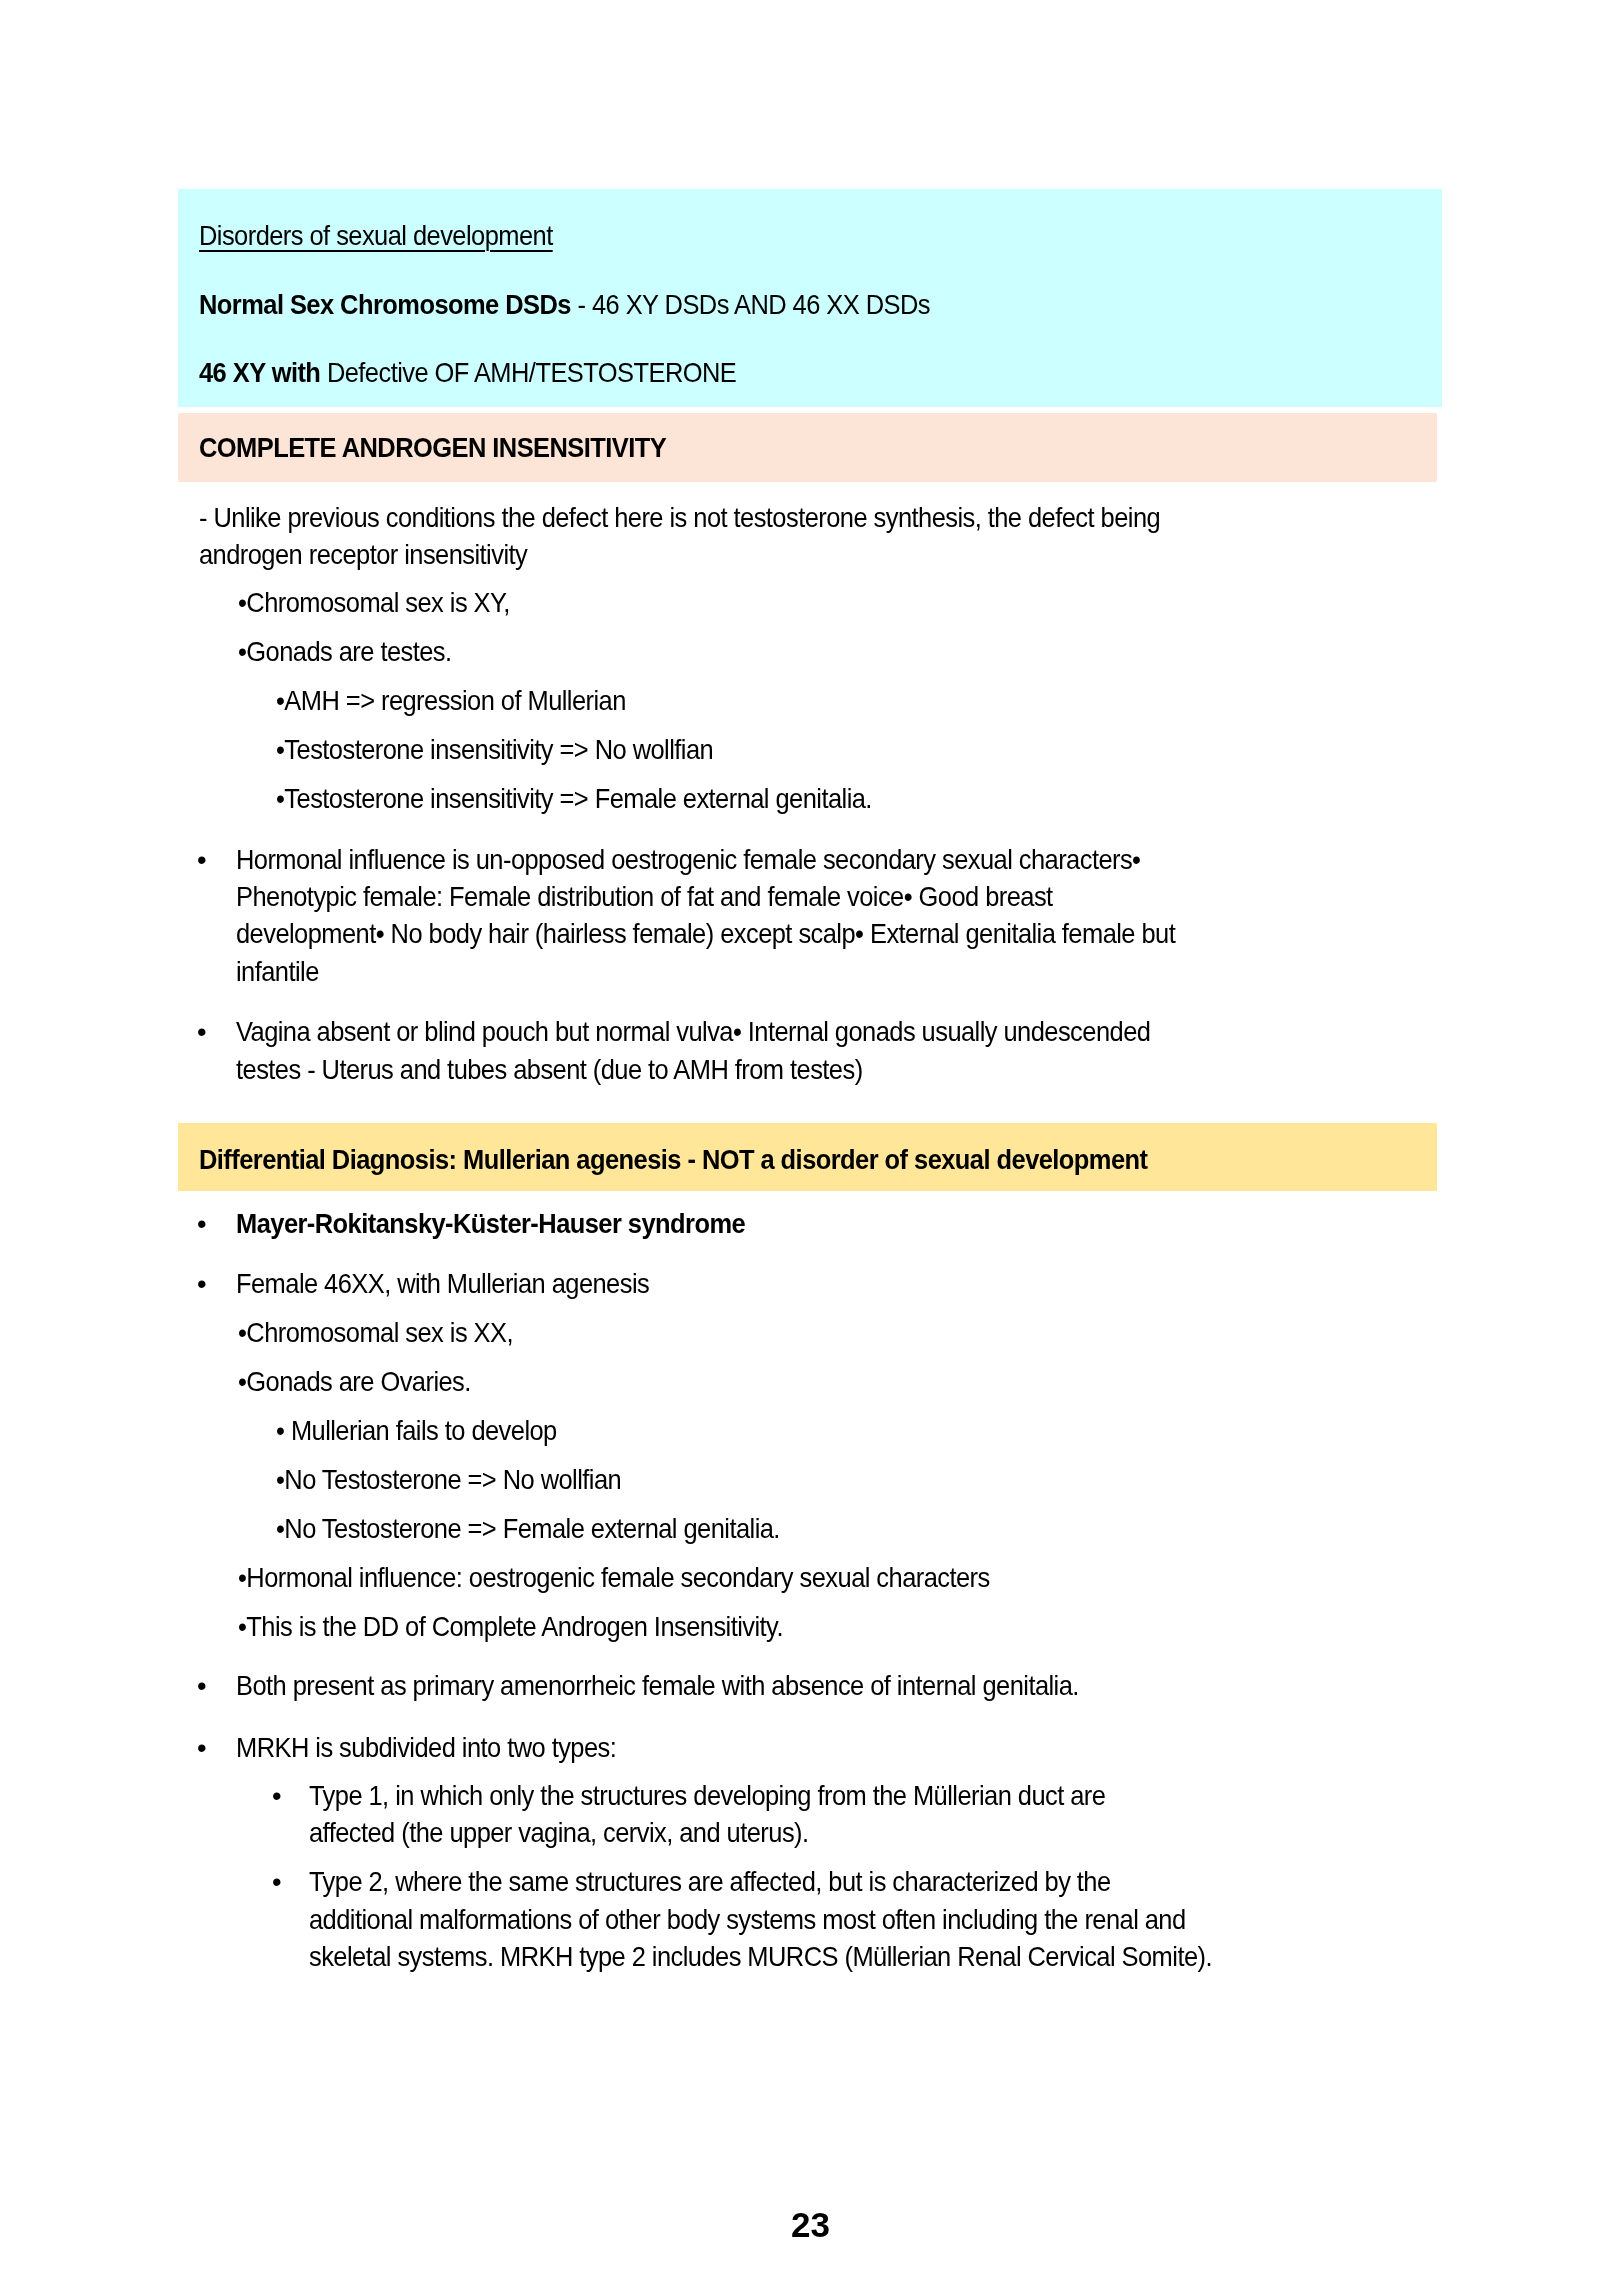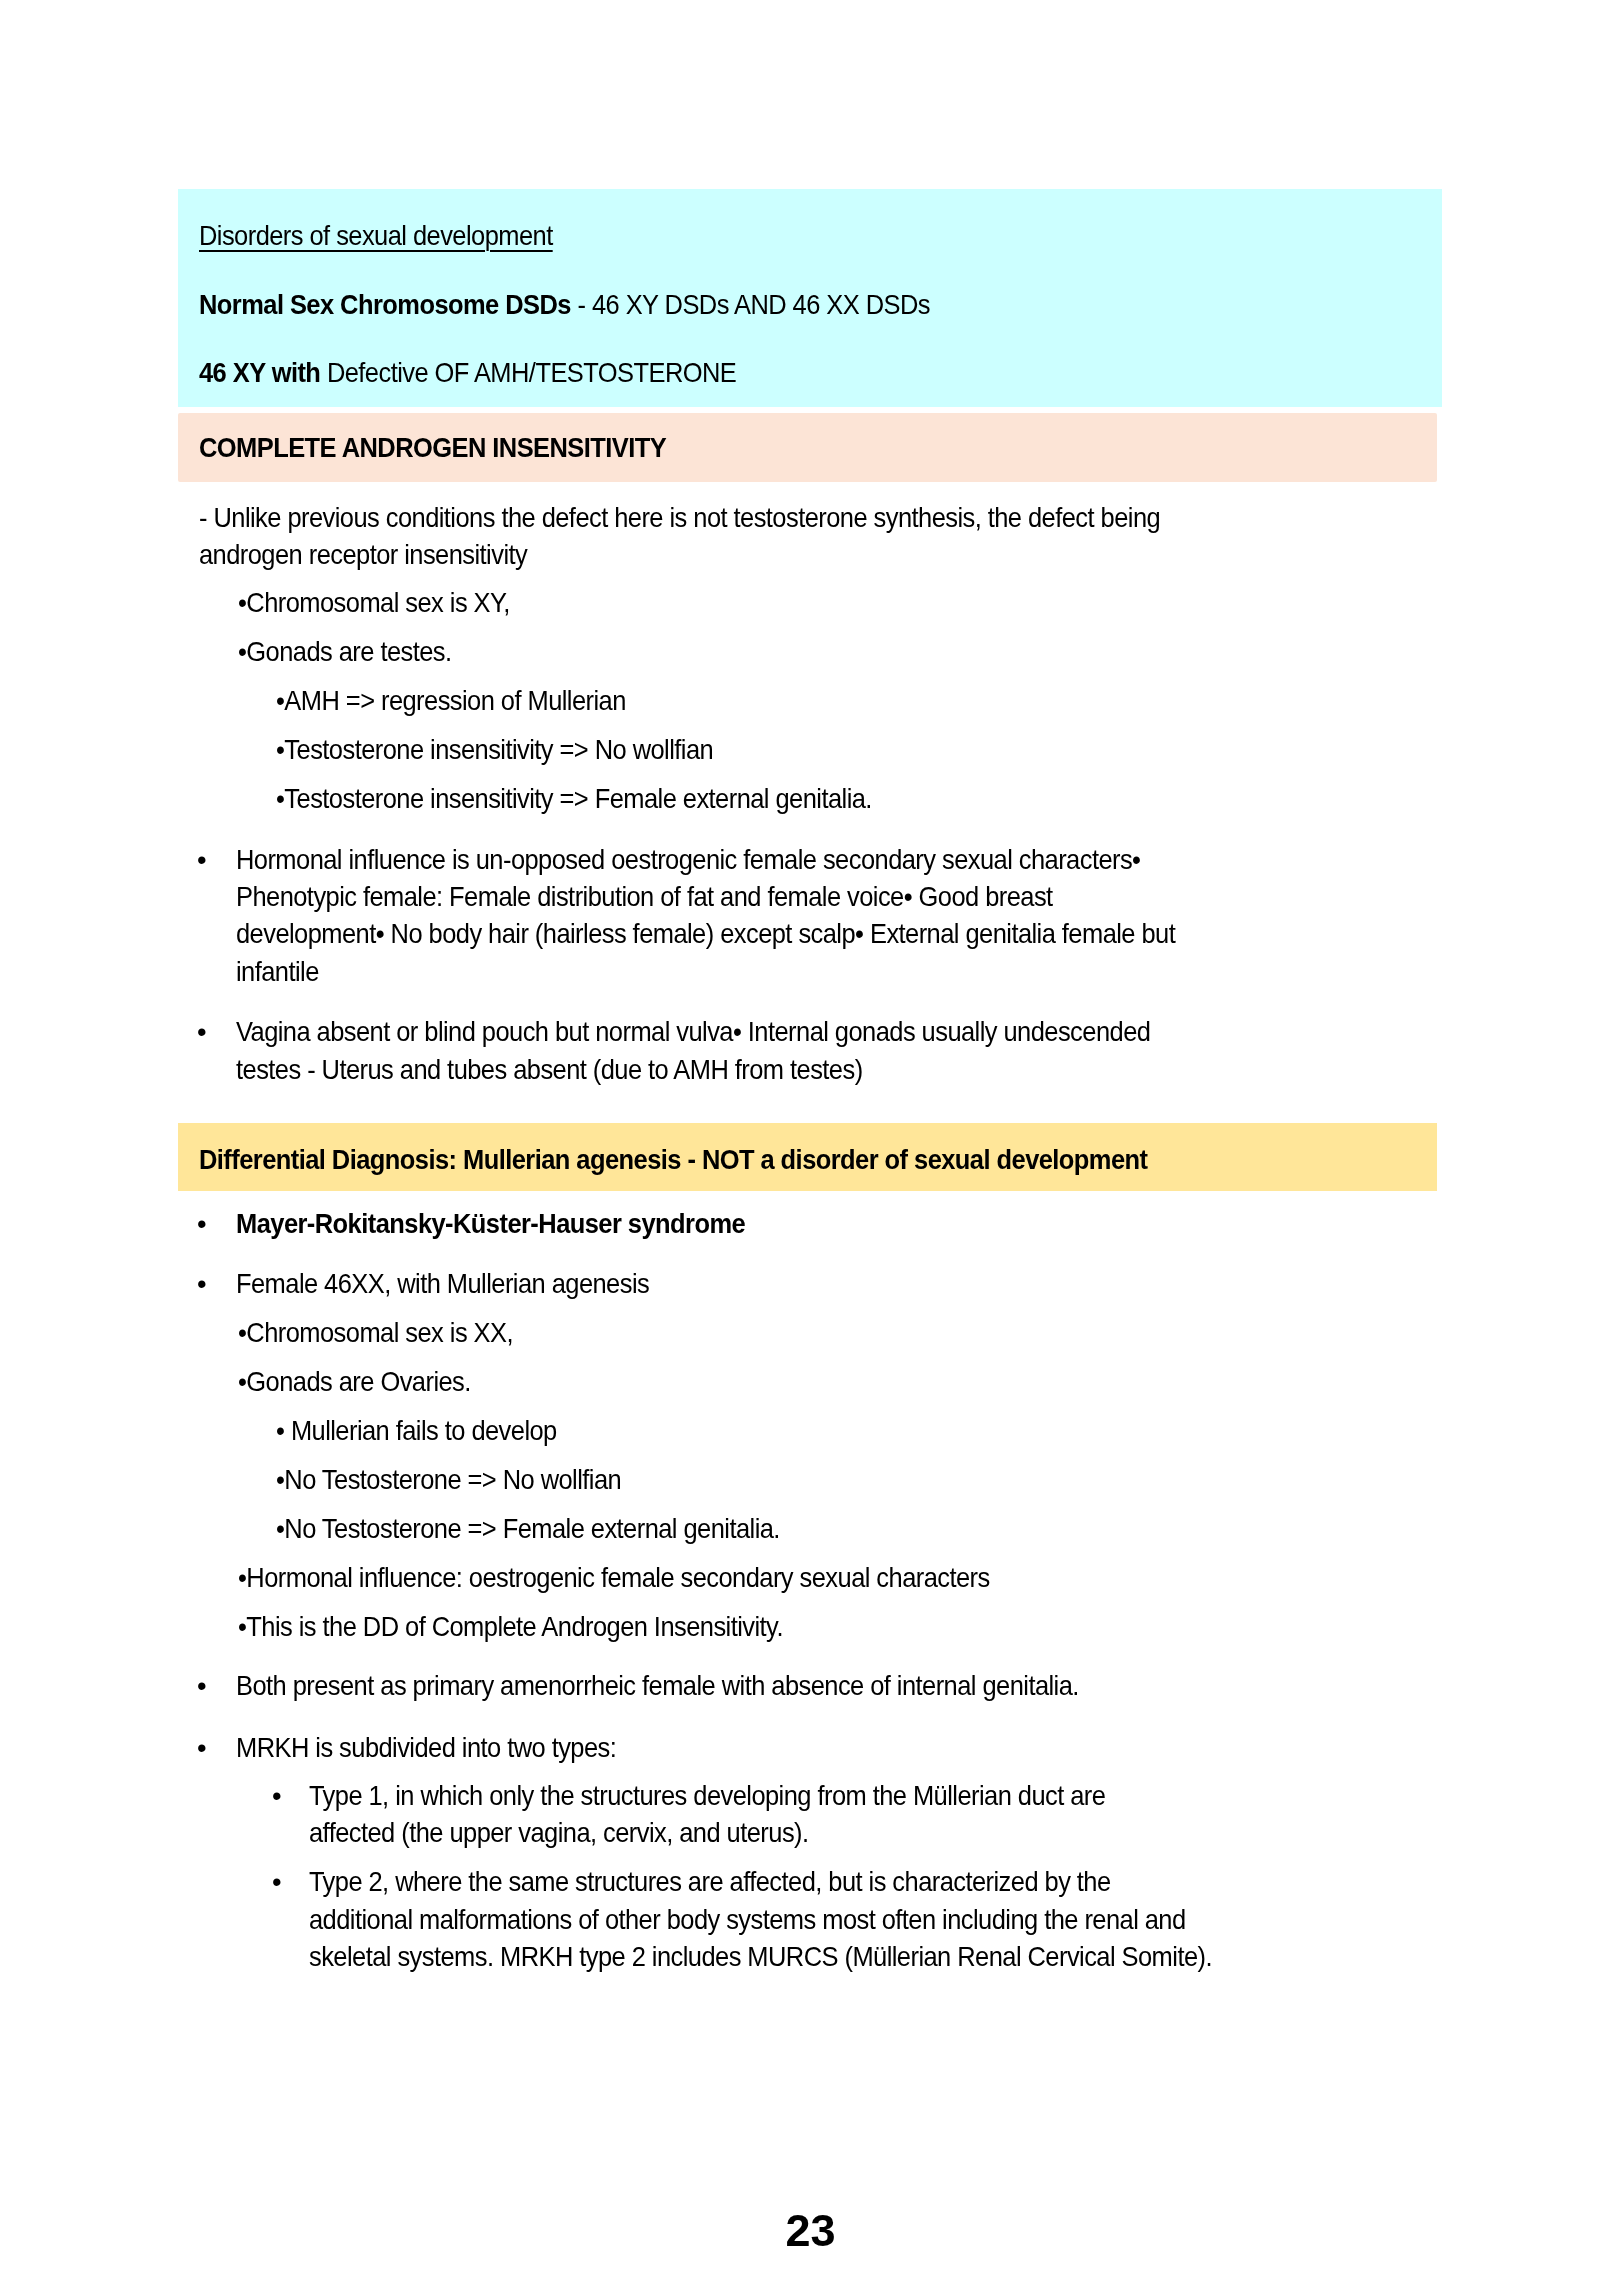--- a/index.html
+++ b/index.html
@@ -9,21 +9,21 @@
   .box-cyan { top: 189px; width: 1264px; height: 218px; background: #ccffff; }
   .box-peach { top: 413px; width: 1259px; height: 69px; background: #fce4d6; border-radius: 2px; }
   .box-yellow { top: 1123px; width: 1259px; height: 68px; background: #ffe699; }
   .ln { position: absolute; white-space: nowrap; font-size: 27.4px; line-height: 37px;
         letter-spacing: -0.6px; transform-origin: left center; }
   .t { transform: scaleX(0.93); }
   .b { font-weight: bold; }
   .u { text-decoration: underline; text-decoration-thickness: 2px; text-underline-offset: 4.9px; }
   .bullet { position: absolute; font-size: 27.4px; line-height: 37px; }
   .pagenum { position: absolute; left: 0; width: 1621px; top: 2205px; text-align: center;
-             font-size: 45px; font-weight: bold; }
+             font-size: 35px; font-weight: bold; }
 </style>
 </head>
 <body>
 
 <div class="box box-cyan"></div>
 <div class="ln t u" style="left:199px; top:217px;">Disorders of sexual development</div>
 <div class="ln t" style="left:199px; top:286px;"><span class="b">Normal Sex Chromosome DSDs</span><span> - 46 XY DSDs AND 46 XX DSDs</span></div>
 <div class="ln t" style="left:199px; top:354px;"><span class="b">46 XY with</span><span> Defective OF AMH/TESTOSTERONE</span></div>
 
 <div class="box box-peach"></div>

